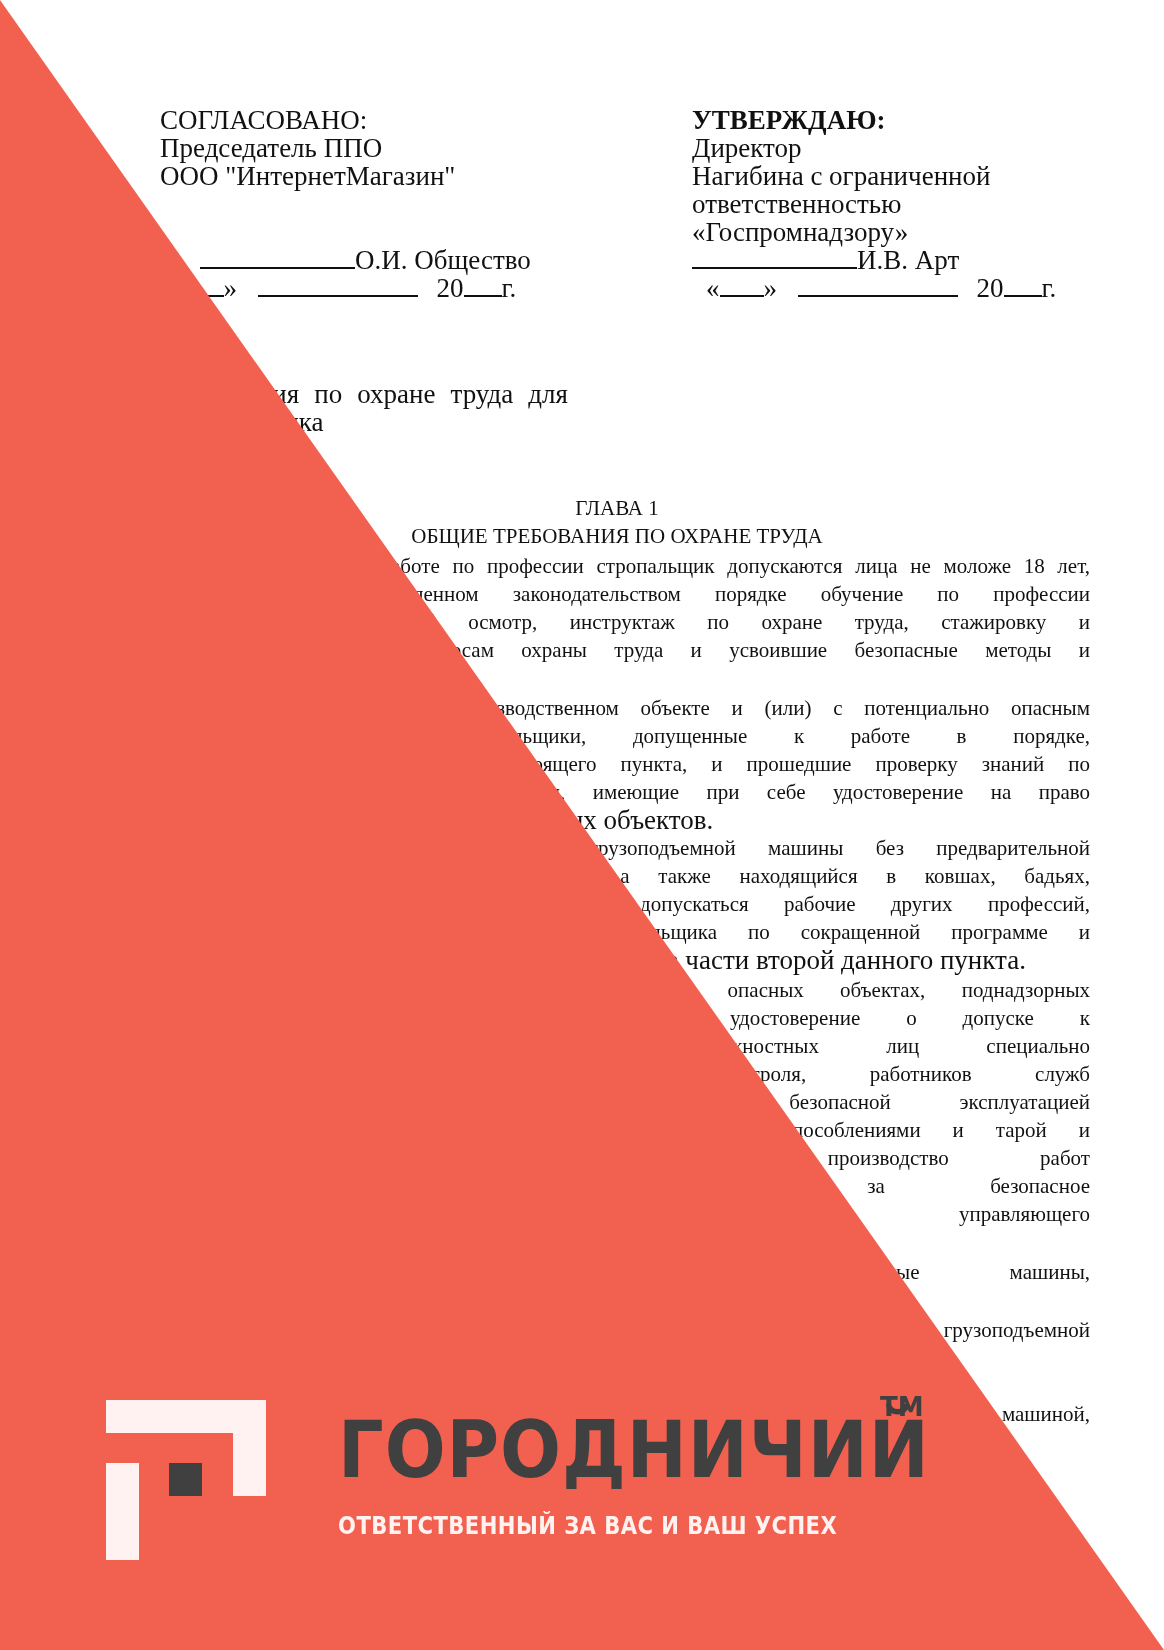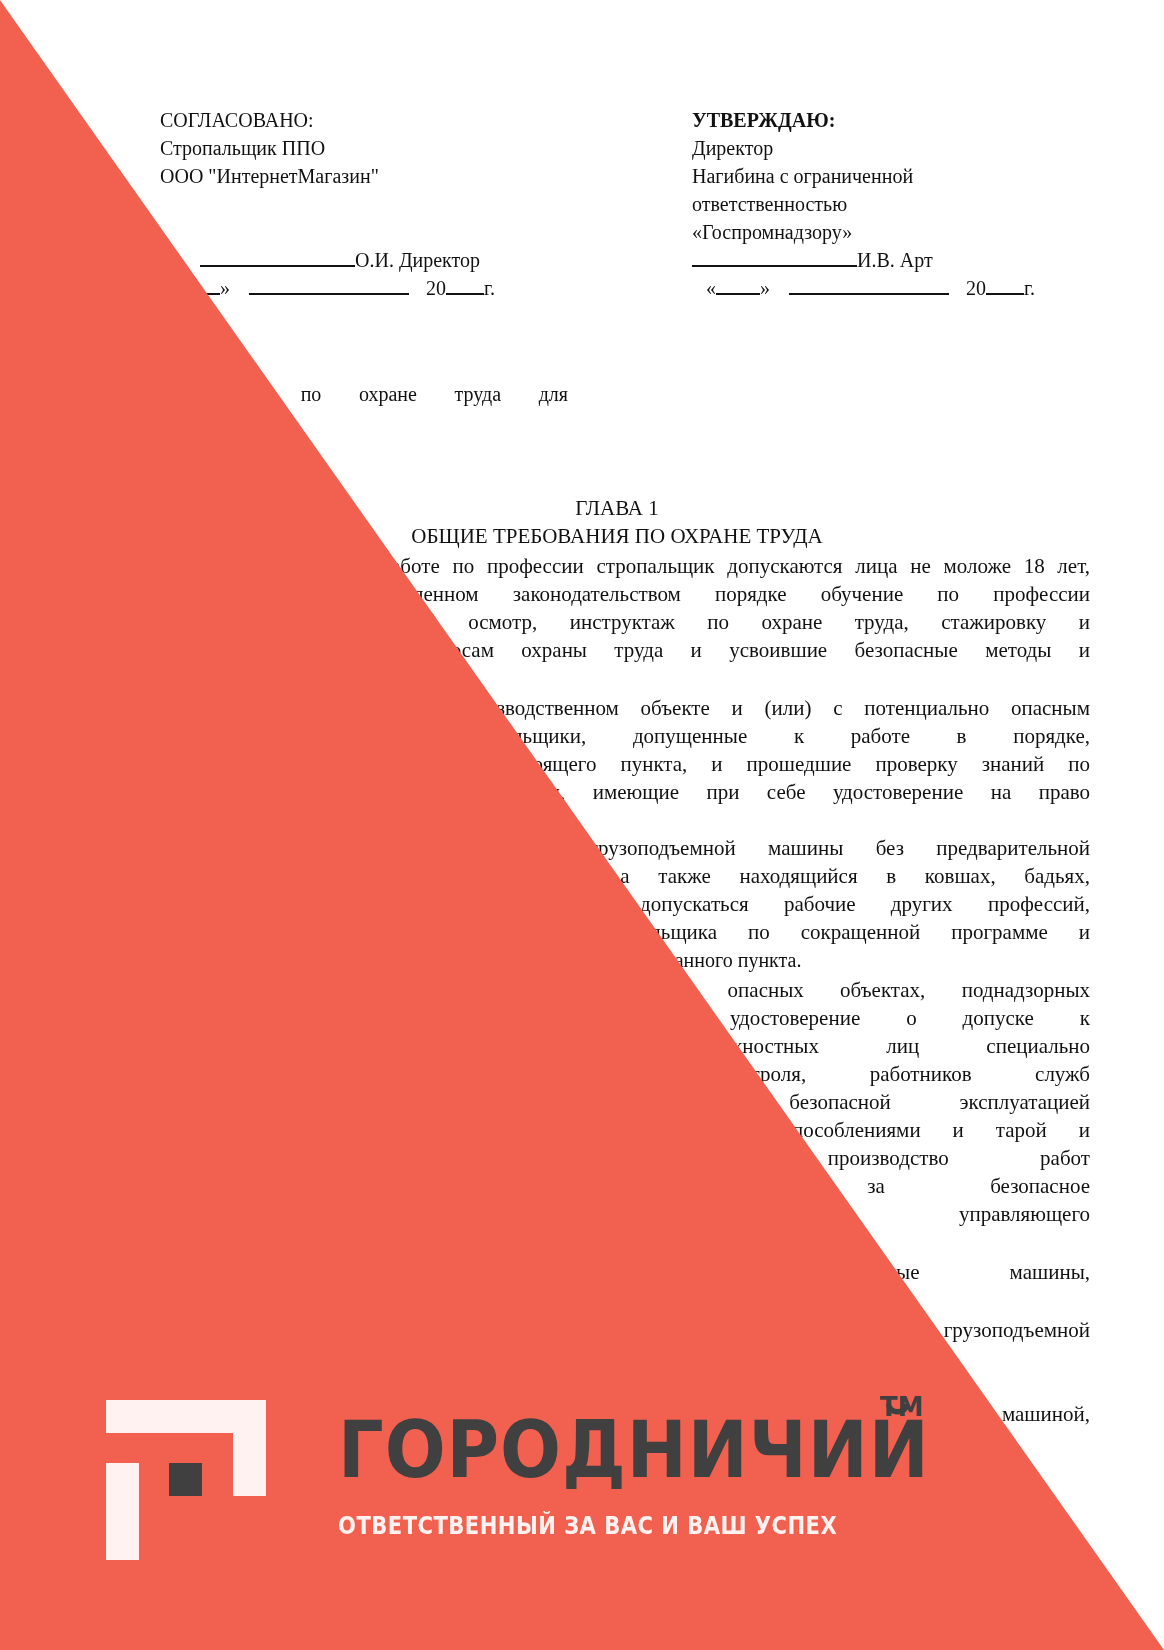--- a/index.html
+++ b/index.html
@@ -3,21 +3,21 @@
 <meta charset="utf-8">
 <style>
   html, body { margin: 0; padding: 0; }
   body {
     width: 1164px; height: 1650px; position: relative; overflow: hidden;
     background: #ffffff;
     font-family: "Liberation Serif", "DejaVu Serif", serif;
     color: #111111;
   }
   .page { position: absolute; inset: 0; }
-  .line { position: absolute; white-space: nowrap; font-size: 20px; line-height: 28px; }
+  .line { position: absolute; white-space: nowrap; font-size: 27px; line-height: 28px; }
   .heading { font-size: 21px; }
   .justify { position: absolute; left: 160px; width: 930px; font-size: 21px; line-height: 28.3px; text-align: justify; text-align-last: justify; white-space: nowrap; }
   .uline { display: inline-block; border-bottom: 2px solid #111; vertical-align: baseline; height: 18px; }
   .overlay {
     position: absolute; inset: 0;
     background: #f2604f;
     clip-path: polygon(0 0, 0 100%, 100% 100%);
   }
   .logo-mark { position: absolute; left: 106px; top: 1400px; width: 160px; height: 160px; }
   .brand-name {
@@ -33,24 +33,24 @@
     color: #fff2f1; letter-spacing: 0.5px; transform: scaleX(0.88); transform-origin: left;
   }
 </style>
 </head>
 <body>
 
 <div class="page">
 
   <div>
     <div class="line" style="left:160px; top:106px;">СОГЛАСОВАНО:</div>
-    <div class="line" style="left:160px; top:134px;">Стропальщик ППО</div>
+    <div class="line" style="left:160px; top:134px;">Председатель ППО</div>
     <div class="line" style="left:160px; top:162px;">ООО "ИнтернетМагазин"</div>
     <div class="line" style="left:160px; top:246px;">
-      <span class="uline" style="width:155px; margin-left:40px;"></span><span>О.И. Директор</span>
+      <span class="uline" style="width:155px; margin-left:40px;"></span><span>О.И. Общество</span>
     </div>
     <div class="line" style="left:160px; top:274px;">
       <span>«</span><span class="uline" style="width:50px;"></span><span>»</span>
       <span class="uline" style="width:160px; margin-left:14px;"></span>
       <span style="margin-left:12px;">20</span><span class="uline" style="width:38px;"></span><span>г.</span>
     </div>
   </div>
 
   <div>
     <div class="line" style="left:692px; top:106px;font-weight:bold;">УТВЕРЖДАЮ:</div>

